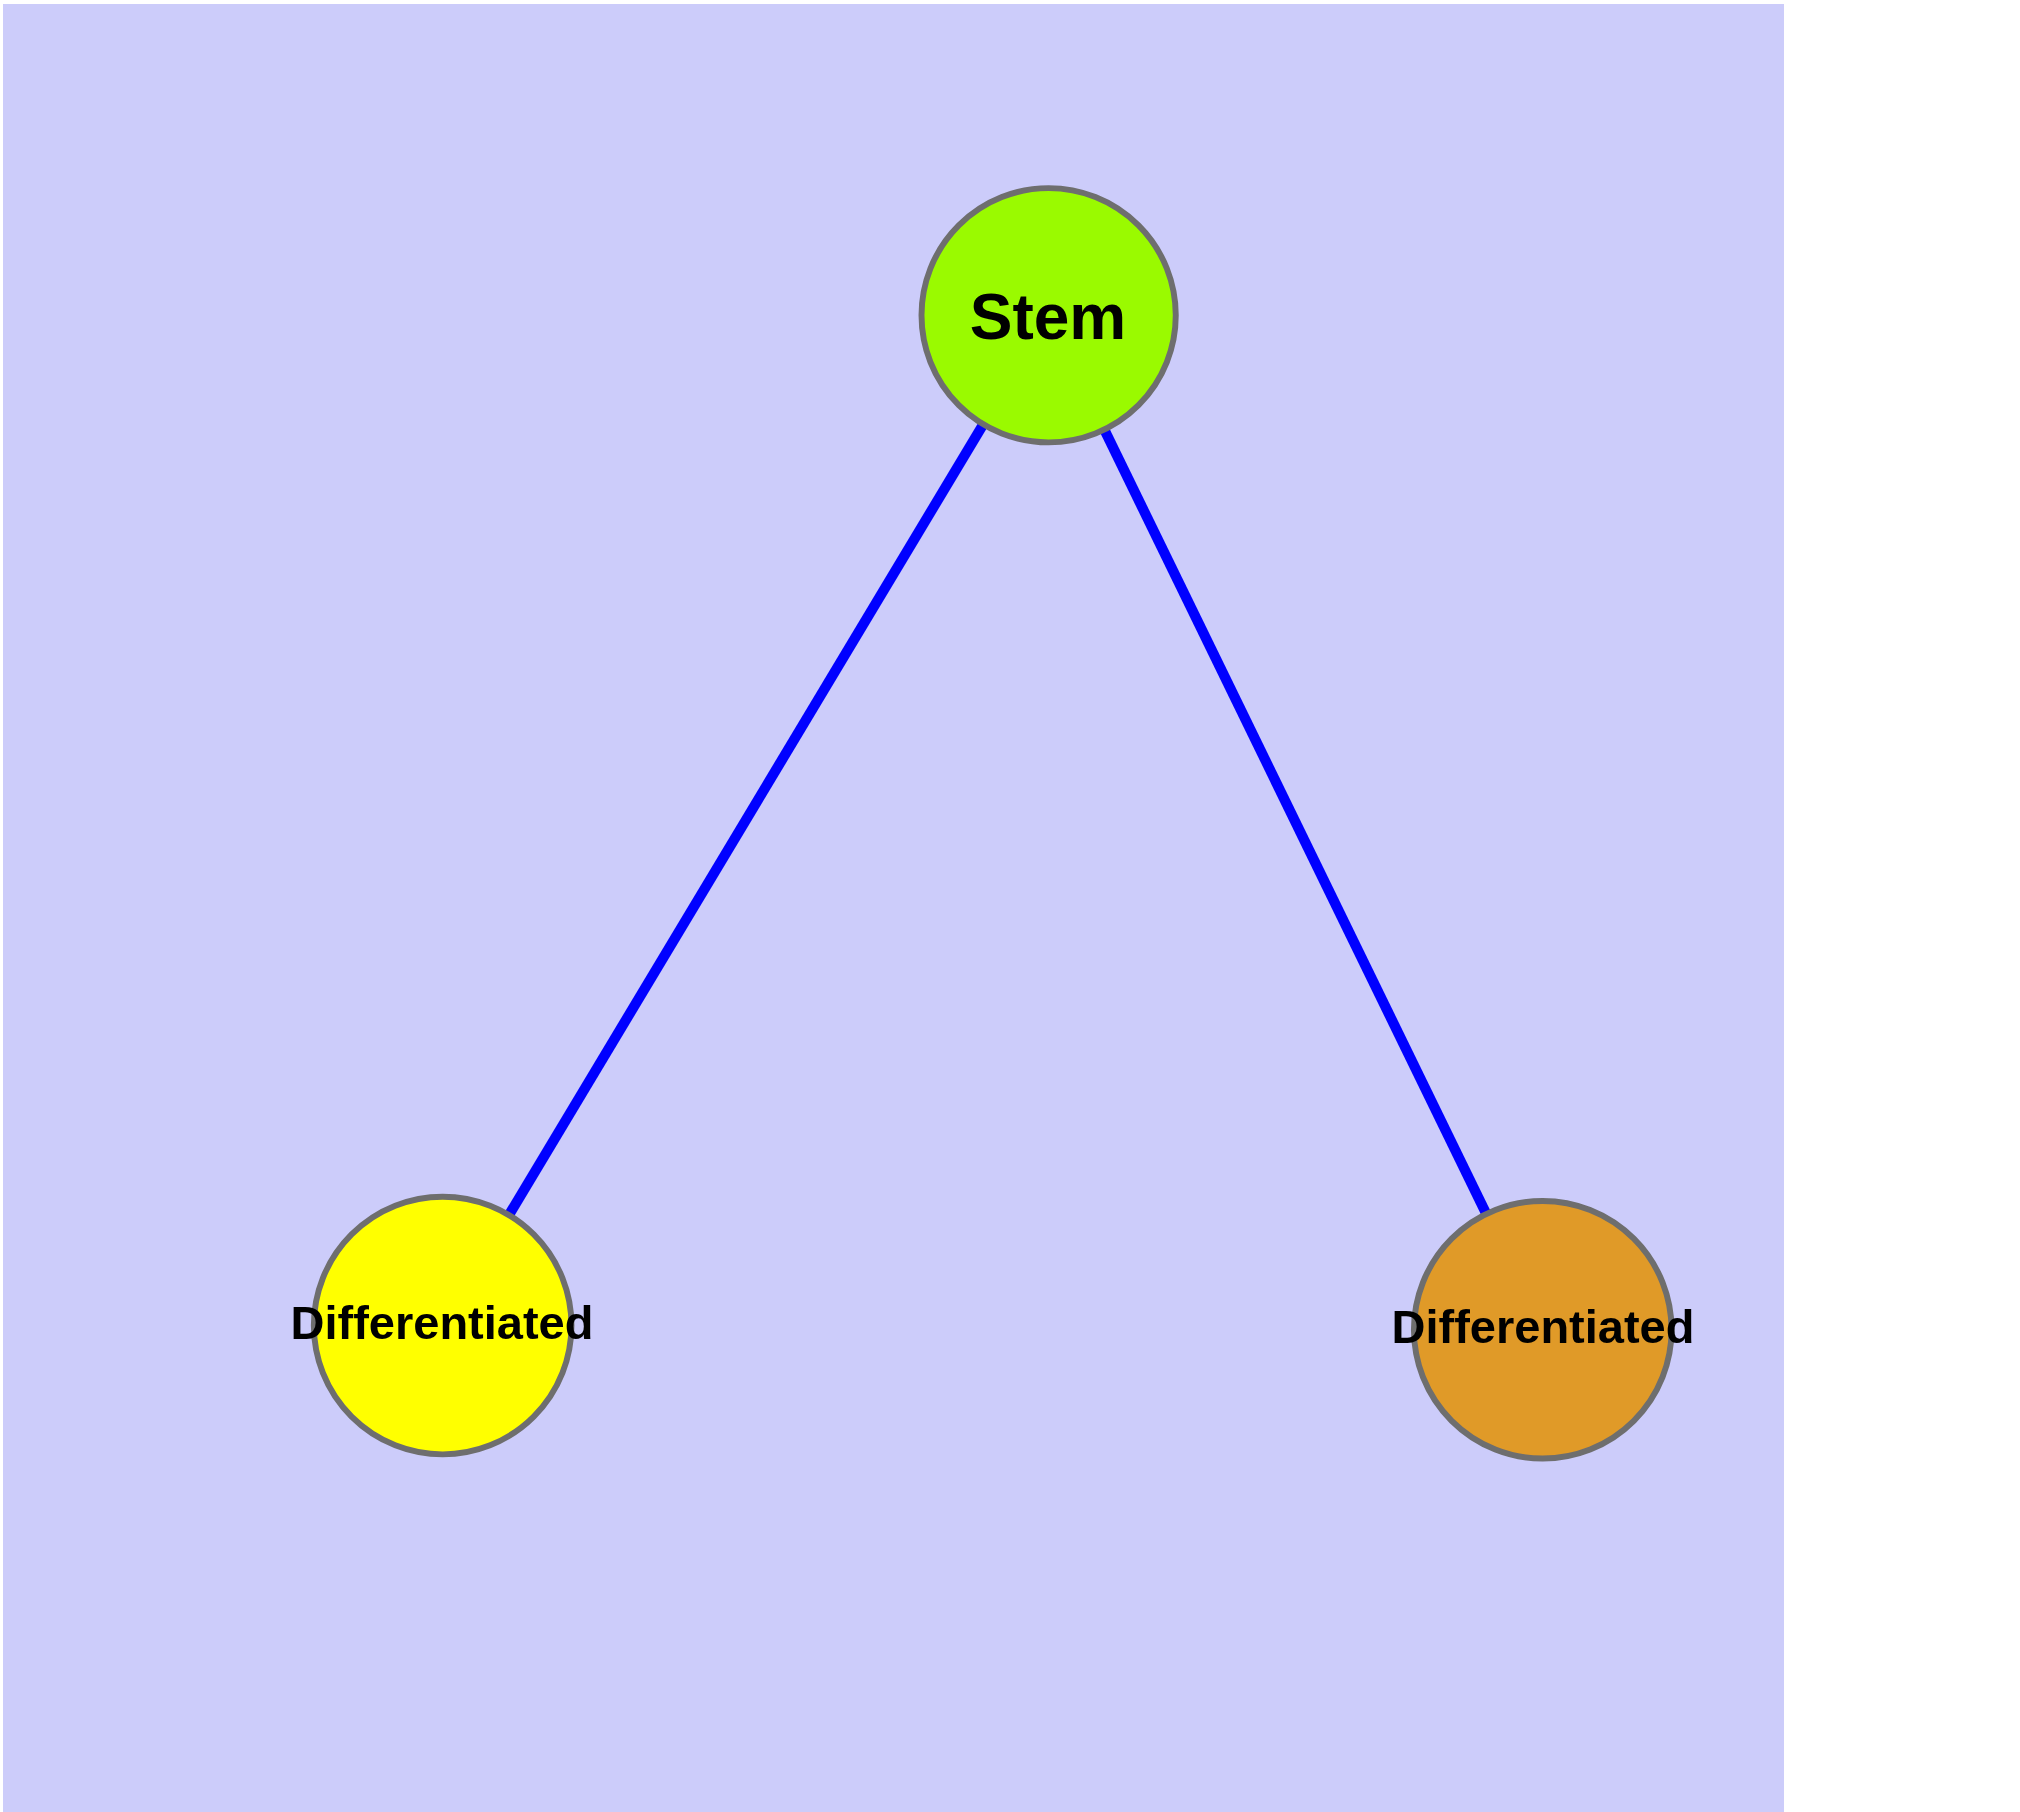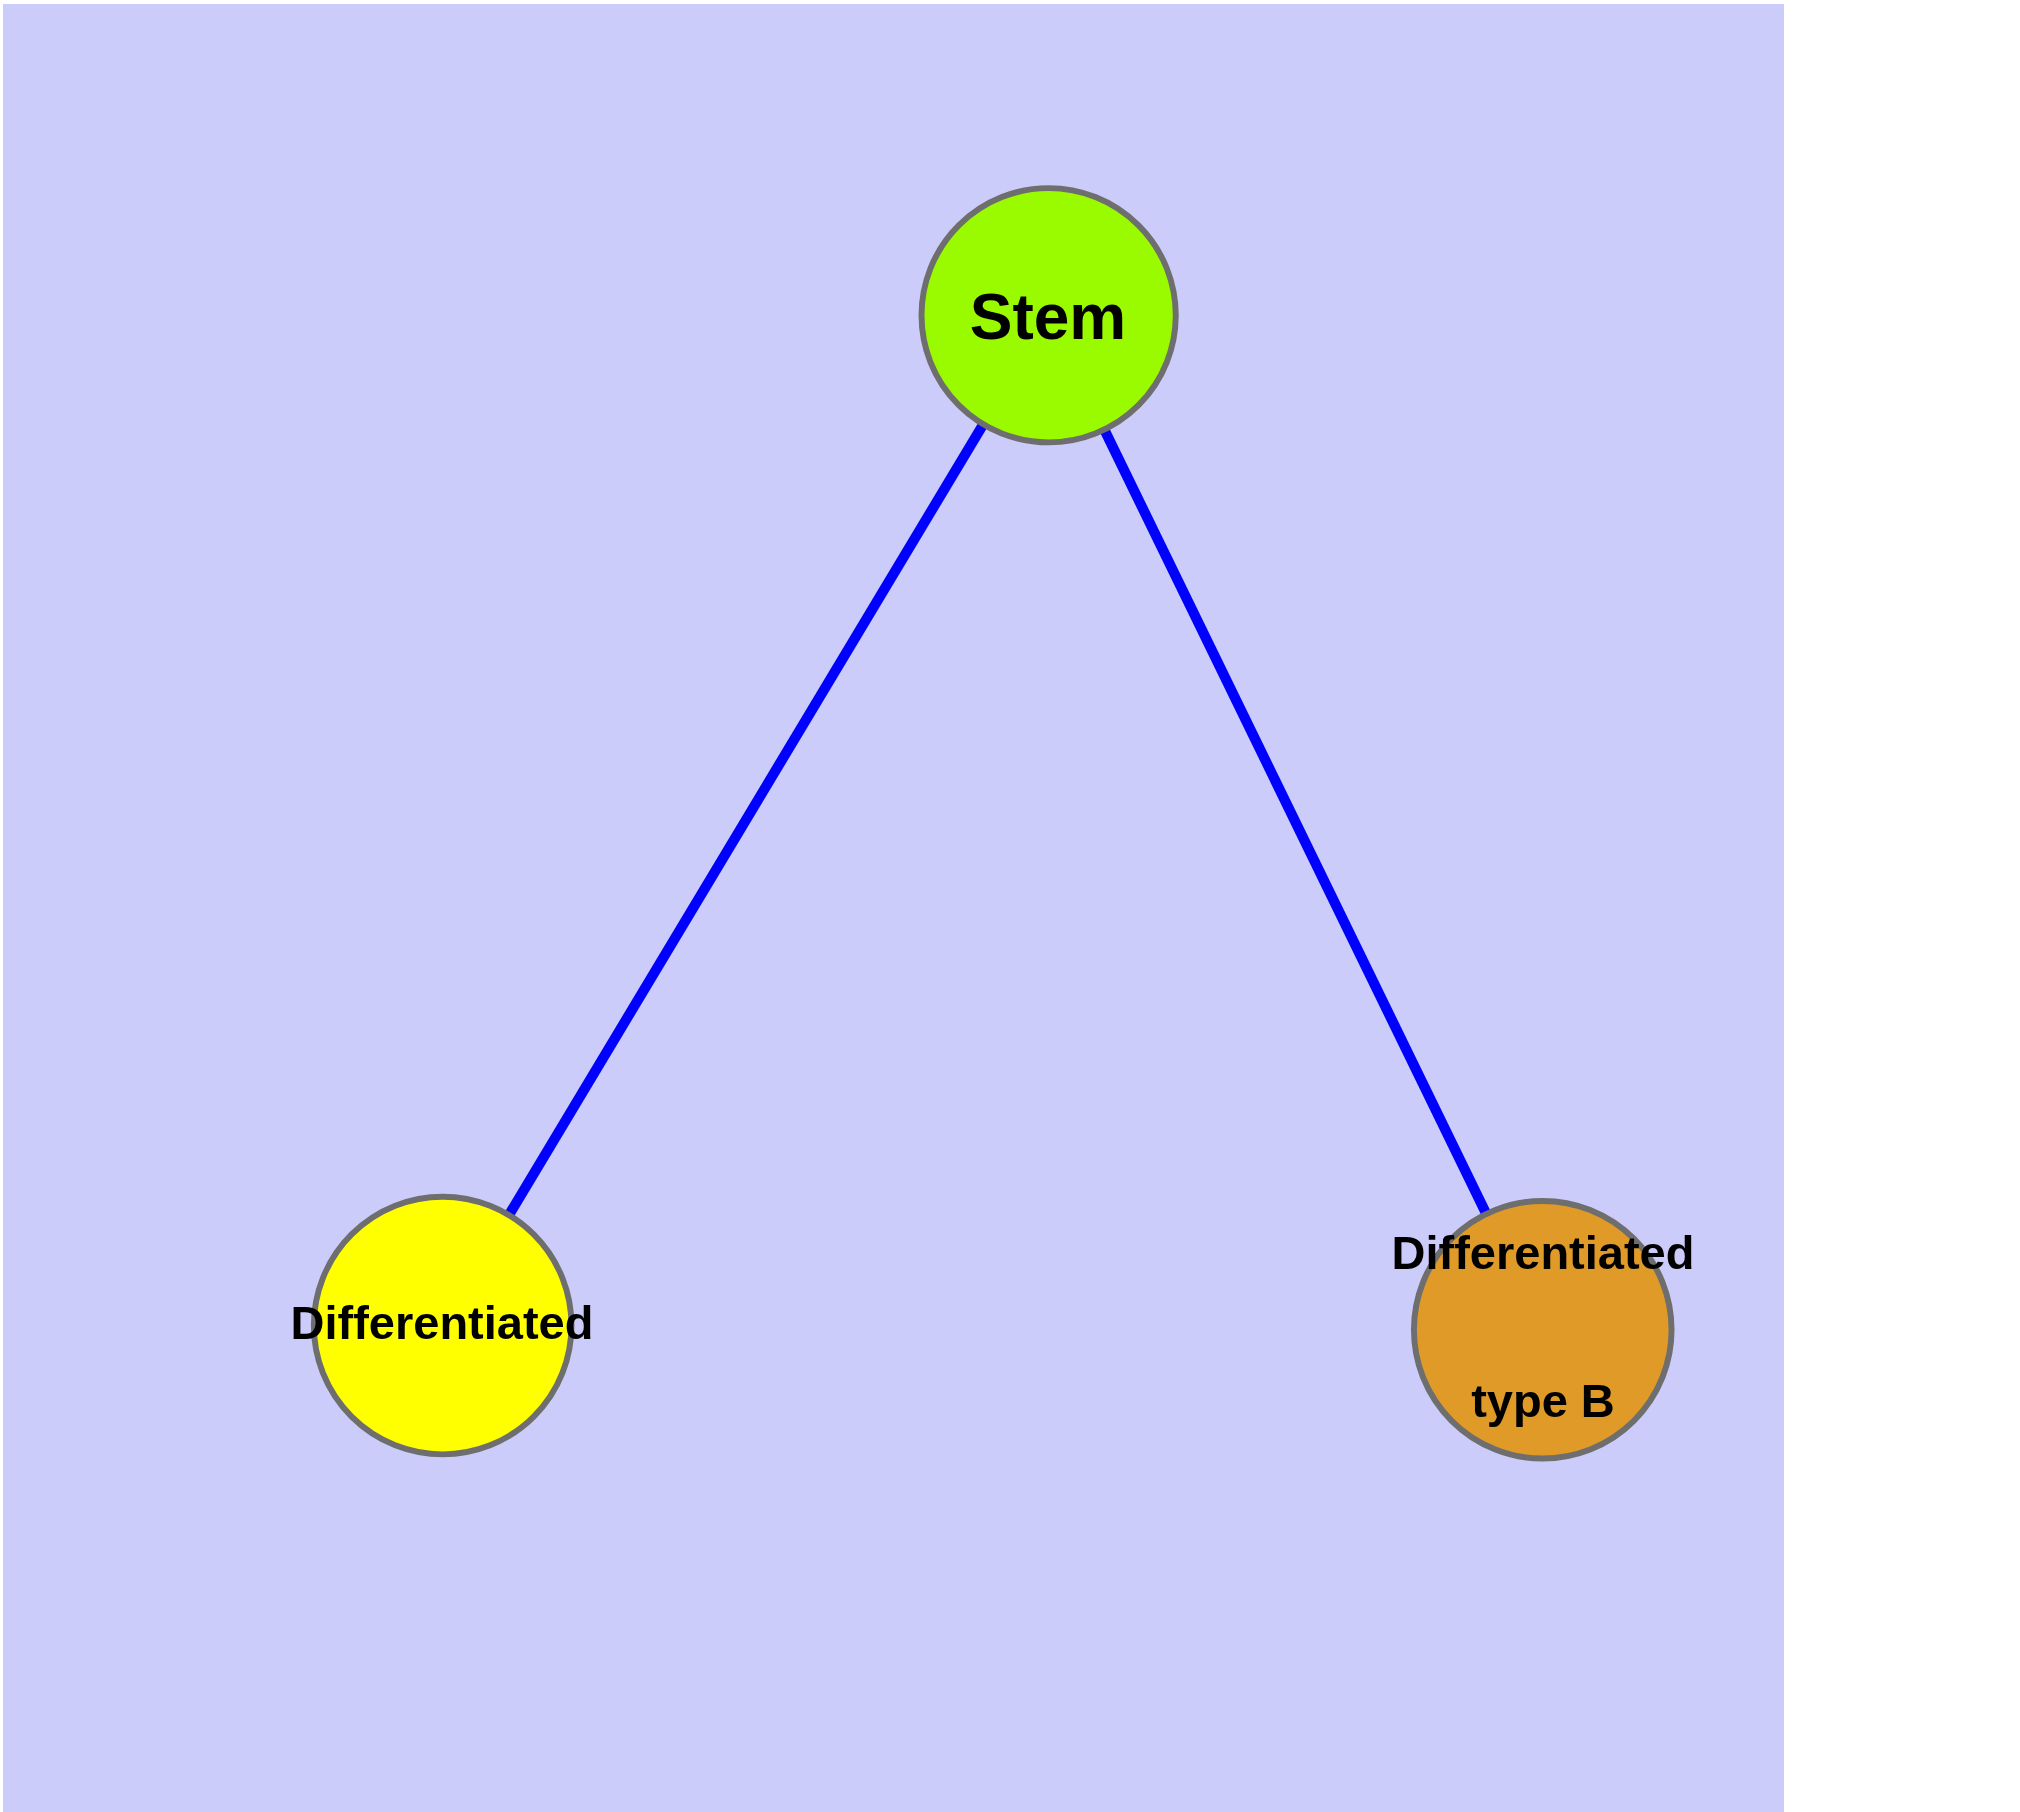--- a/index.html
+++ b/index.html
@@ -70,17 +70,16 @@
   </svg>
 
   <div class="node-label root" id="label-stem" style="left: 1048px; top: 318px; color: rgb(0, 0, 0);">Stem</div>
 
   <div class="node-label leaf" id="label-diff_a" style="left: 442px; top: 1322px; color: rgb(0, 0, 0);">
     <div>Differentiated</div>
   </div>
 
   <div class="node-label leaf" id="label-diff_b" style="left: 1543px; top: 1326px; color: rgb(0, 0, 0);">
     <div>Differentiated</div>
-    <div>type B</div>
   </div>
 
 </div>
 
 
 </body></html>

